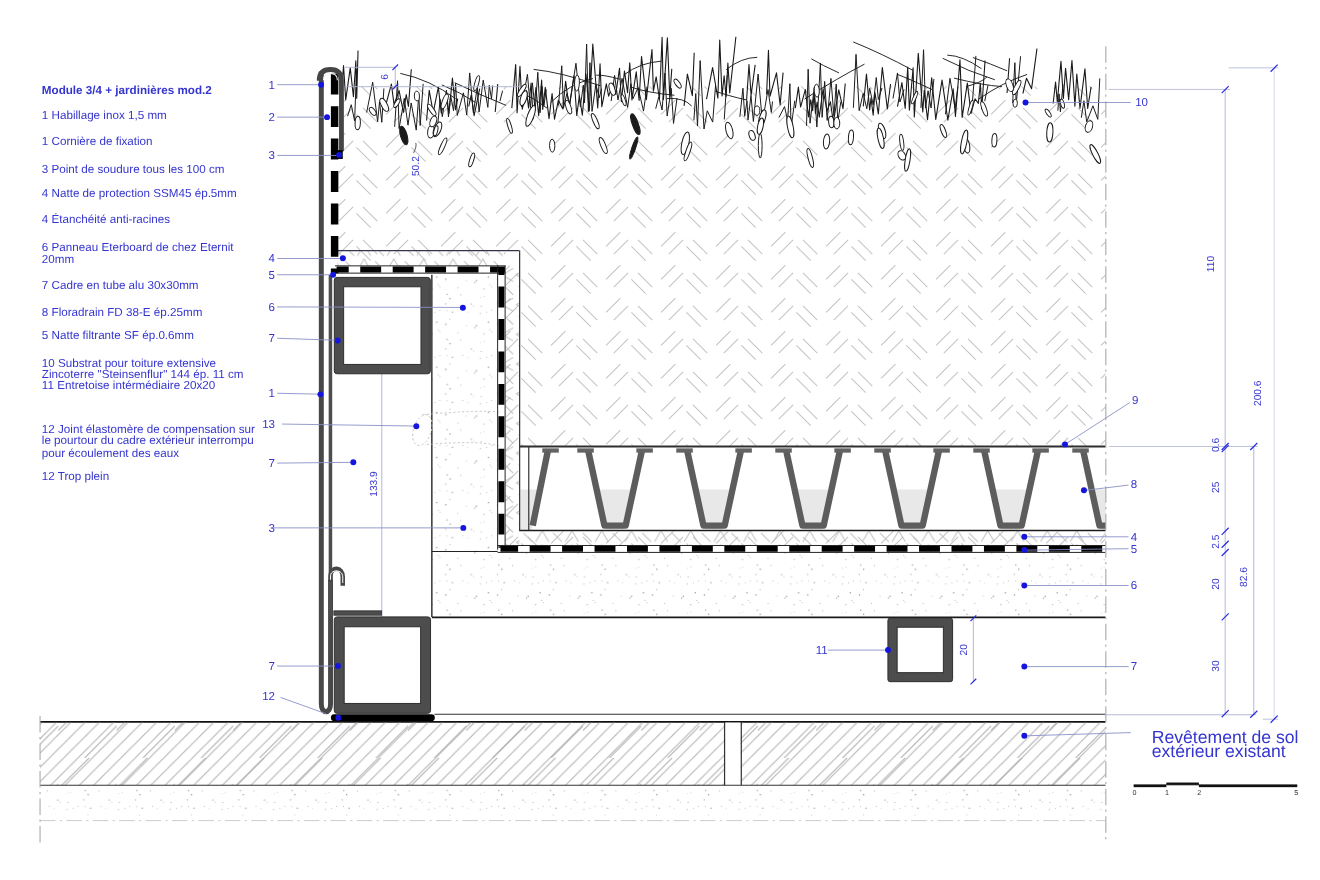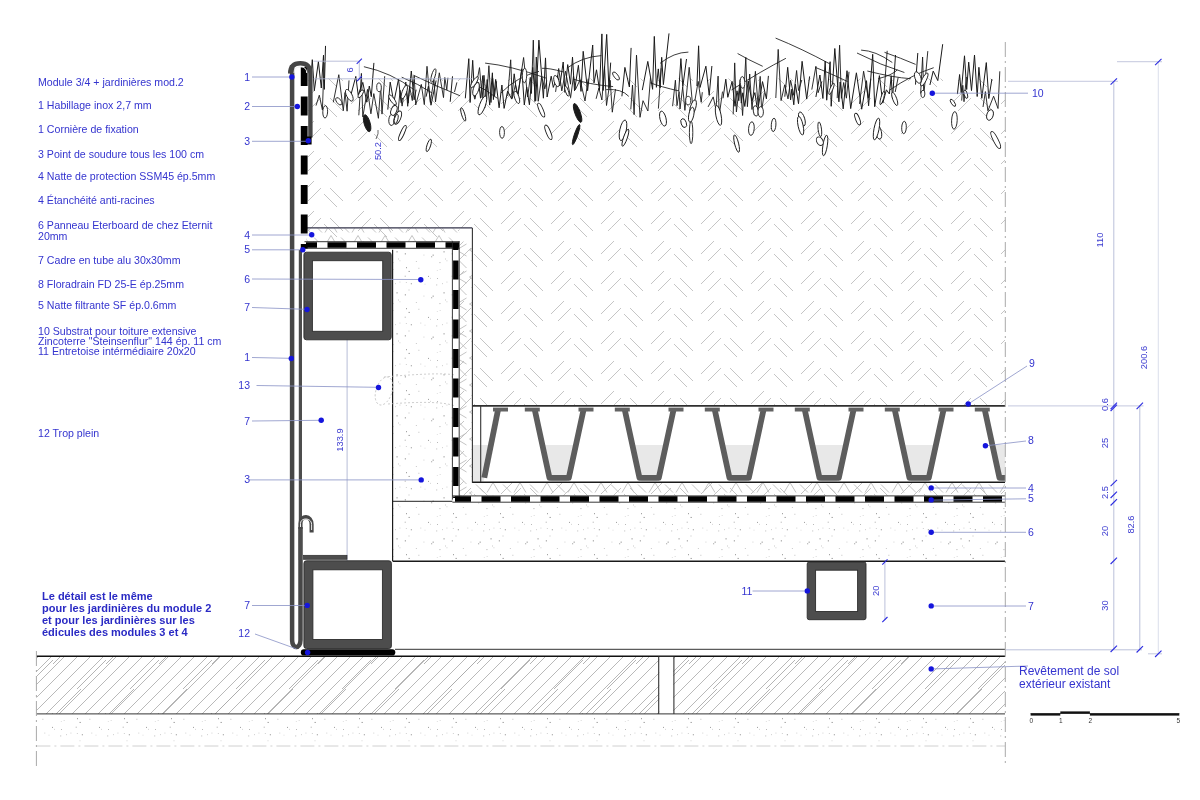--- a/index.html
+++ b/index.html
@@ -1,20 +1,20 @@
 <!DOCTYPE html>
 <html><head><meta charset="utf-8">
 <style>
 html,body{margin:0;padding:0;background:#fff;width:1200px;height:800px;overflow:hidden}
 #page{position:relative;width:1200px;height:800px;font-family:"Liberation Sans",sans-serif}
 svg{position:absolute;left:0;top:0}
 .lg,.lgb{position:absolute;left:38px;color:#3434cf;font-size:10.6px;line-height:10.4px;white-space:nowrap}
-.lgb{font-weight:normal}
+.lgb{font-weight:bold}
 .note{position:absolute;left:42px;top:591px;color:#2a2ac4;font-size:11px;font-weight:bold;line-height:11.9px;white-space:nowrap}
-.rev{position:absolute;left:1019px;top:665px;color:#3434cf;font-size:12px;line-height:12.8px;white-space:nowrap}
+.rev{position:absolute;left:1047px;top:665px;color:#3434cf;font-size:16px;line-height:12.8px;white-space:nowrap}
 .co{fill:#3434cf;font-size:10.5px;font-family:"Liberation Sans",sans-serif}
 .dim{fill:#3a3ad0;font-size:9.3px;font-family:"Liberation Sans",sans-serif}
 .sb{fill:#333;font-size:6.5px;font-family:"Liberation Sans",sans-serif}
 </style></head>
 <body>
 <div id="page">
 <svg width="1200" height="800" viewBox="0 0 1200 800">
 <defs>
 
 <pattern id="weave" width="50" height="30" patternUnits="userSpaceOnUse">
@@ -408,28 +408,28 @@
 <rect x="1060.3" y="711.4" width="29.6" height="2.1" fill="#111"></rect>
 <rect x="1089.9" y="713.5" width="89.4" height="2.1" fill="#111"></rect>
 <text x="1029.5" y="722.5" class="sb">0</text>
 <text x="1059" y="722.5" class="sb">1</text>
 <text x="1088.5" y="722.5" class="sb">2</text>
 <text x="1176.5" y="722.5" class="sb">5</text>
 </g>
 </svg>
 
 <div class="lgb" style="top:76.7px">Module 3/4 + jardinières mod.2</div>
-<div class="lg" style="top:99.7px">1 Habillage inox 2,7 mm</div>
+<div class="lg" style="top:99.7px">1 Habillage inox 1,5 mm</div>
 <div class="lg" style="top:124.4px">1 Cornière de fixation</div>
 <div class="lg" style="top:149.0px">3 Point de soudure tous les 100 cm</div>
 <div class="lg" style="top:171.1px">4 Natte de protection SSM45 ép.5mm</div>
 <div class="lg" style="top:195.1px">4 Étanchéité anti-racines</div>
 <div class="lg" style="top:220.3px">6 Panneau Eterboard de chez Eternit<br>20mm</div>
 <div class="lg" style="top:255.1px">7 Cadre en tube alu 30x30mm</div>
-<div class="lg" style="top:278.7px">8 Floradrain FD 25-E ép.25mm</div>
+<div class="lg" style="top:278.7px">8 Floradrain FD 38-E ép.25mm</div>
 <div class="lg" style="top:300.2px">5 Natte filtrante SF ép.0.6mm</div>
 <div class="lg" style="top:325.8px">10 Substrat pour toiture extensive<br>Zincoterre "Steinsenflur" 144 ép. 11 cm</div>
 <div class="lg" style="top:346px">11 Entretoise intérmédiaire 20x20</div>
+<div class="lg" style="top:385.8px">12 Joint élastomère de compensation sur<br>le pourtour du cadre extérieur interrompu<br>pour écoulement des eaux</div>
 <div class="lg" style="top:428.3px">12 Trop plein</div>
 
-<div class="note">Le détail est le même<br>pour les jardinières du module 2<br>et pour les jardinières sur les<br>édicules des modules 3 et 4</div>
 
 <div class="rev">Revêtement de sol<br>extérieur existant</div>
 </div>
 </body></html>

